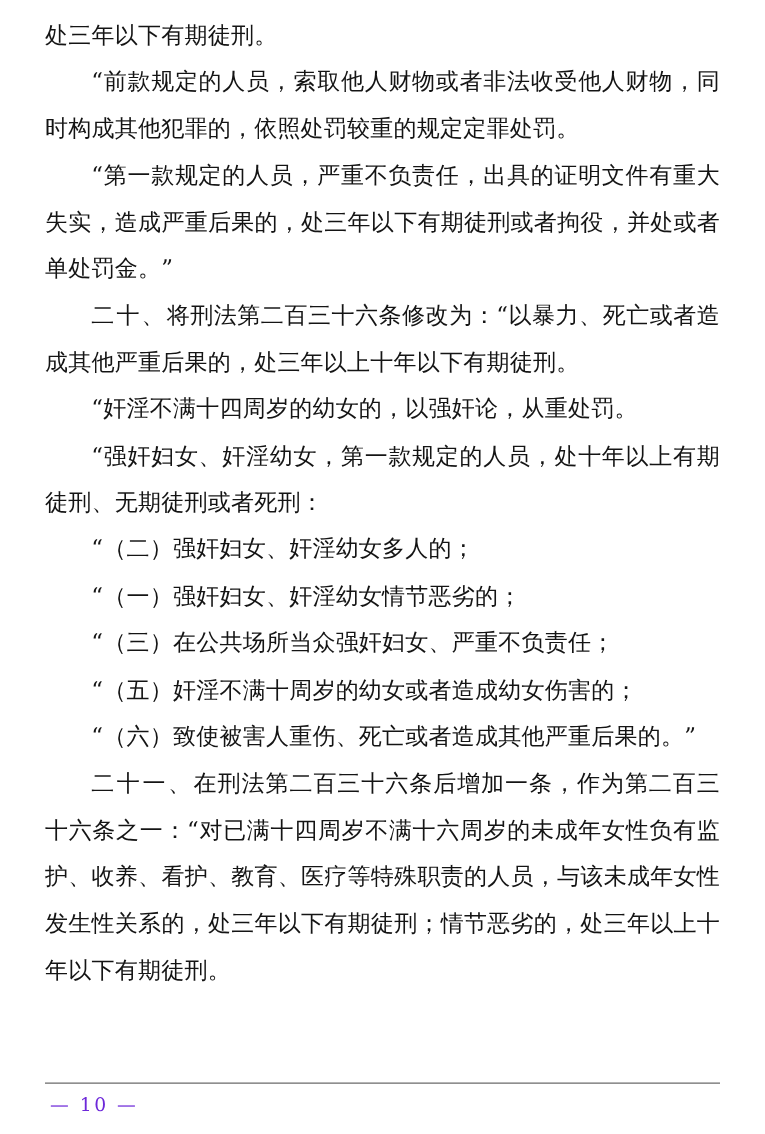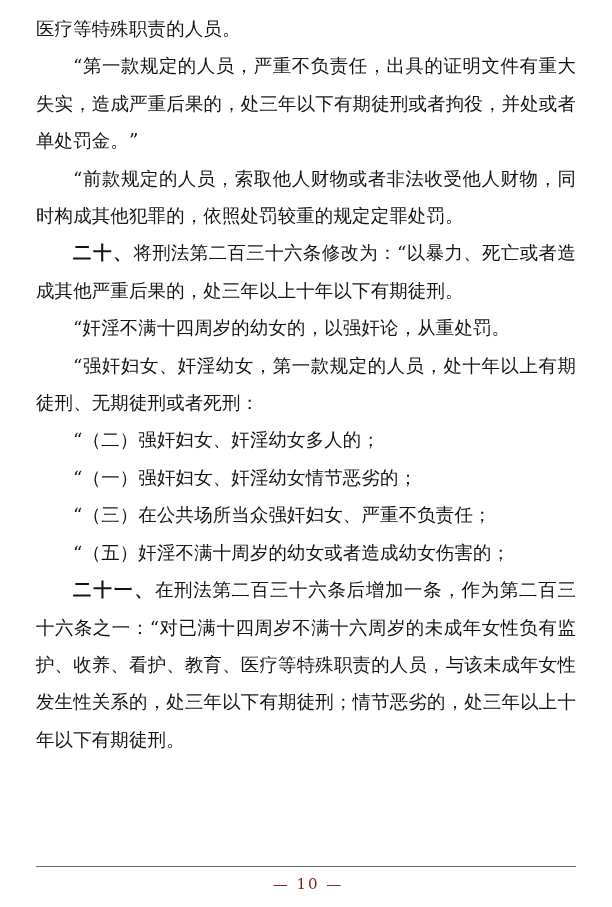--- a/index.html
+++ b/index.html
@@ -34,62 +34,62 @@
     font-family: "DejaVu Serif", "Liberation Serif", serif;
     color: #141414;
   }
   p.indent2 {
     text-indent: 37px;
   }
   p.indent0 {
     text-indent: 0;
   }
   .bold-num {
-    font-weight: 700;
+    font-weight: 400;
     letter-spacing: 1.5px;
   }
   .footer {
     position: absolute;
     left: 0;
     right: 0;
     bottom: 14px;
     padding: 0 36px;
   }
   .footer-rule {
     width: 100%;
     height: 1px;
     background: #6b6b6b;
     margin-bottom: 8px;
   }
   .footer-pageno {
     font-size: 15px;
     letter-spacing: 2px;
-    color: #7f1d1d;
-    text-align: center;
+    color: #6d28d9;
+    text-align: left;
     padding-left: 4px;
     font-family: "DejaVu Serif", "Liberation Serif", serif;
   }
 </style>
 </head>
 <body>
 
 <div class="page">
 
   <div class="doc-body">
 
     <p class="para indent0">
-      <span>医疗等特殊职责的人员。</span>
+      <span>处三年以下有期徒刑。</span>
+    </p>
+
+    <p class="para indent2">
+      <span>“前款规定的人员，索取他人财物或者非法收受他人财物，同时构成其他犯罪的，依照处罚较重的规定定罪处罚。</span>
     </p>
 
     <p class="para indent2">
       <span>“第一款规定的人员，严重不负责任，出具的证明文件有重大失实，造成严重后果的，处三年以下有期徒刑或者拘役，并处或者单处罚金。”</span>
-    </p>
-
-    <p class="para indent2">
-      <span>“前款规定的人员，索取他人财物或者非法收受他人财物，同时构成其他犯罪的，依照处罚较重的规定定罪处罚。</span>
     </p>
 
     <p class="para indent2">
       <span class="bold-num">二十、</span><span>将刑法第二百三十六条修改为：“以暴力、死亡或者造成其他严重后果的，处三年以上十年以下有期徒刑。</span>
     </p>
 
     <p class="para indent2">
       <span>“奸淫不满十四周岁的幼女的，以强奸论，从重处罚。</span>
     </p>
 
@@ -107,20 +107,23 @@
 
     <p class="para indent2">
       <span>“（三）在公共场所当众强奸妇女、严重不负责任；</span>
     </p>
 
 
     <p class="para indent2">
       <span>“（五）奸淫不满十周岁的幼女或者造成幼女伤害的；</span>
     </p>
 
+    <p class="para indent2">
+      <span>“（六）致使被害人重伤、死亡或者造成其他严重后果的。”</span>
+    </p>
 
     <p class="para indent2">
       <span class="bold-num">二十一、</span><span>在刑法第二百三十六条后增加一条，作为第二百三十六条之一：“对已满十四周岁不满十六周岁的未成年女性负有监护、收养、看护、教育、医疗等特殊职责的人员，与该未成年女性发生性关系的，处三年以下有期徒刑；情节恶劣的，处三年以上十年以下有期徒刑。</span>
     </p>
 
   </div>
 
   <div class="footer">
     <div class="footer-rule"></div>
     <div class="footer-pageno">—  10  —</div>

